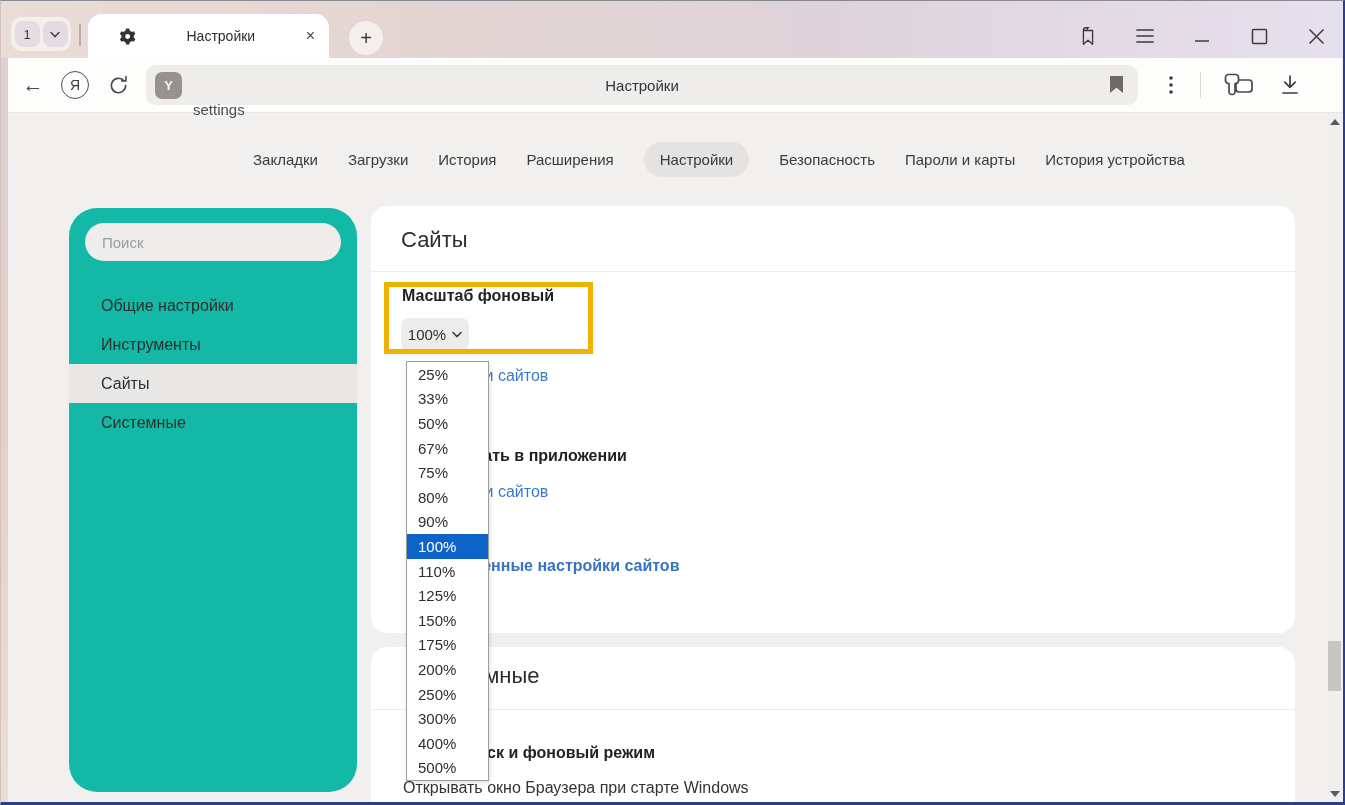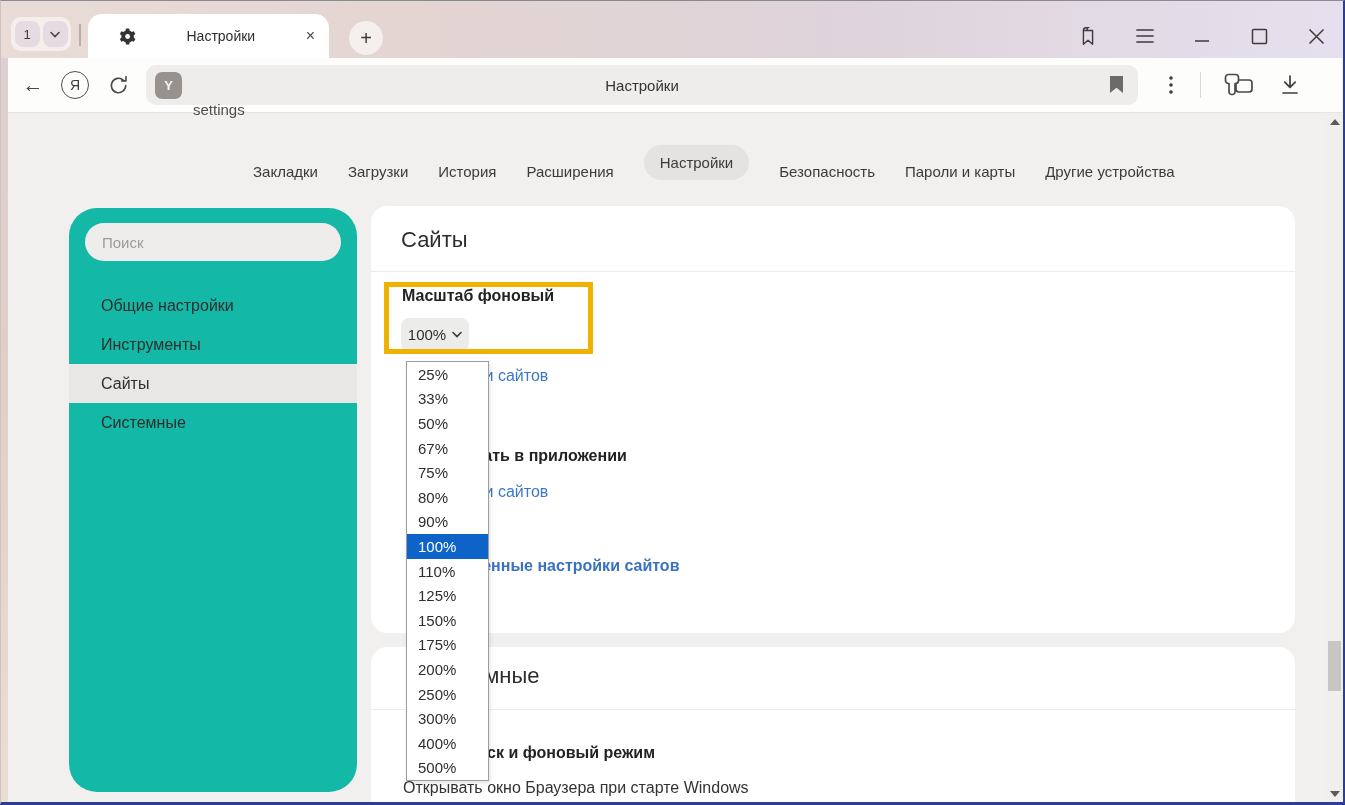--- a/index.html
+++ b/index.html
@@ -40,21 +40,21 @@
   .badge{width:27px;height:27px;border-radius:7px;background:#98928e;color:#f5f4f3;display:flex;align-items:center;
     justify-content:center;font-size:13px;font-weight:bold;margin-left:9px;z-index:2;}
   .url{margin-left:11px;font-size:15px;color:#4c4c4c;z-index:2;margin-top:48px;}
   .abtitle{position:absolute;left:0;right:0;text-align:center;font-size:15px;color:#333;}
   .ab-bookmark{position:absolute;right:14px;top:10px;display:flex;cursor:pointer;}
   .kebab{margin-left:18px;}
   .tb-divider{width:1px;height:26px;background:#dcdad9;margin-left:14px;}
   .protect{margin-left:20px;width:38px;}
   .download{margin-left:16px;}
   
-  .nav{position:absolute;left:252px;top:137px;height:42px;display:flex;align-items:flex-end;gap:30px;
+  .nav{position:absolute;left:252px;top:137px;height:42px;display:flex;align-items:center;gap:30px;
     font-size:15px;color:#3b3b3b;}
   .nav span{cursor:pointer;}
   .nav .pill{background:#e5e3e2;border-radius:18px;padding:9px 16px;}
   .sidebar{position:absolute;left:68px;top:207px;width:288px;height:584px;background:#14b8a6;border-radius:28px;}
   .search{position:absolute;left:16px;top:15px;width:256px;height:38px;background:#efedec;border:none;border-radius:19px;
     padding:0 17px;font-size:15px;color:#333;box-sizing:border-box;outline:none;font-family:inherit;}
   .search::placeholder{color:#9b9b9b;}
   .sideitems{position:absolute;top:78px;left:0;right:0;text-align:center;}
   .sitem{height:39px;display:flex;align-items:center;padding-left:32px;font-size:16px;color:#2e2e2e;cursor:pointer;}
   .sitem.active{background:#e9e7e5;}
@@ -192,21 +192,21 @@
   <div class="frame-left"></div>
 
   <div class="nav">
     <span>Закладки</span>
     <span>Загрузки</span>
     <span>История</span>
     <span>Расширения</span>
     <span class="pill">Настройки</span>
     <span>Безопасность</span>
     <span>Пароли и карты</span>
-    <span>Другие устройства</span>
+    <span>История устройства</span>
   </div>
 
   <div class="sidebar">
     <input class="search" type="text" placeholder="Поиск" style="">
     <div class="sideitems">
       <div class="sitem">Общие настройки</div>
       <div class="sitem">Инструменты</div>
       <div class="sitem active">Сайты</div>
       <div class="sitem">Системные</div>
     </div>

